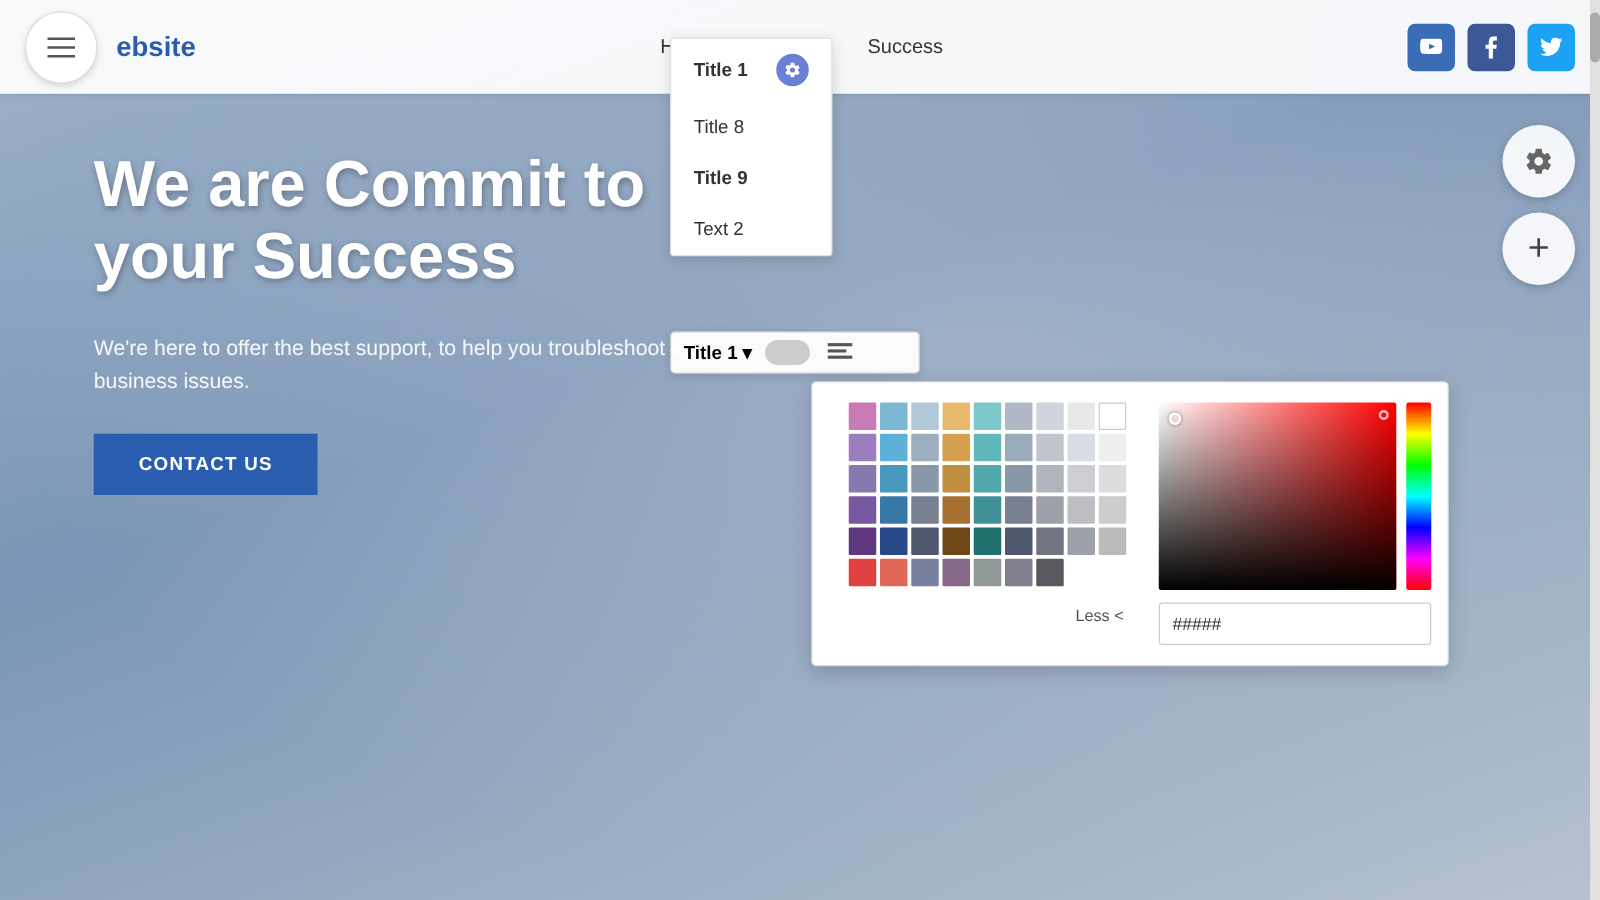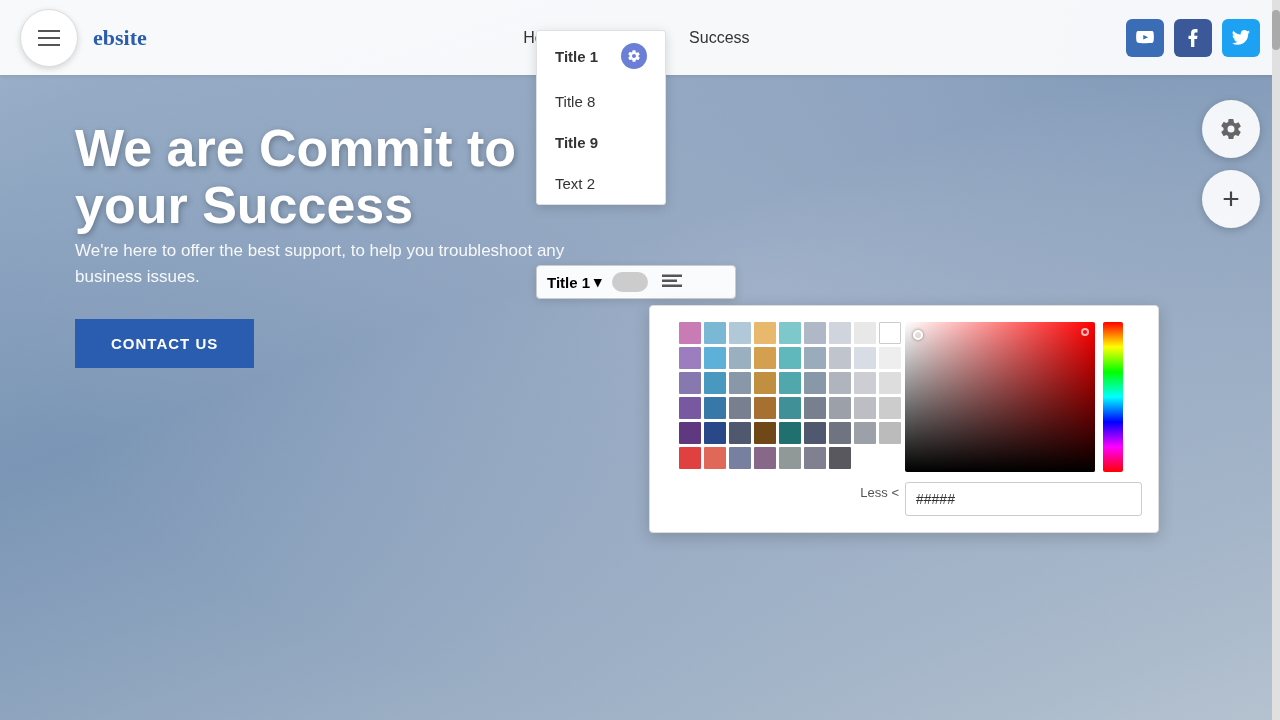--- a/index.html
+++ b/index.html
@@ -11,21 +11,21 @@
       top: 0; left: 0; right: 0;
       height: 75px;
       background: rgba(255,255,255,0.92);
       display: flex;
       align-items: center;
       justify-content: space-between;
       padding: 0 20px;
       z-index: 10;
       box-shadow: 0 1px 4px rgba(0,0,0,0.1);
     }
-    .header-left { display: flex; align-items: center; gap: 15px; font-family: Liberation Serif, serif; }
+    .header-left { display: flex; align-items: center; gap: 15px; }
     .hamburger-btn {
       width: 58px; height: 58px;
       border-radius: 50%;
       background: white;
       border: 1px solid #ddd;
       display: flex; flex-direction: column;
       align-items: center; justify-content: center;
       gap: 5px;
       cursor: pointer;
       box-shadow: 0 2px 6px rgba(0,0,0,0.15);
@@ -77,21 +77,21 @@
       position: absolute;
       top: 120px; left: 75px;
       z-index: 12;
       color: white;
       max-width: 500px;
     }
     .hero-title {
       font-size: 52px; font-weight: 900;
       line-height: 1.1;
       text-shadow: 1px 2px 6px rgba(0,0,0,0.3);
-      margin-bottom: 4px;
+      margin-bottom: 32px;
     }
     .hero-subtitle {
       font-size: 17px;
       line-height: 1.5;
       color: rgba(255,255,255,0.92);
       margin-bottom: 30px;
     }
     .contact-btn {
       background: #2a5db0;
       color: white;
@@ -195,21 +195,21 @@
       border: 1px solid #ddd;
       border-radius: 4px;
       z-index: 23;
       box-shadow: 0 4px 16px rgba(0,0,0,0.18);
       display: flex;
       flex-direction: column;
       padding: 16px;
     }
     .color-picker-body {
       display: flex;
-      gap: 6px;
+      gap: 28px;
       padding-left: 13px;
     }
     .color-swatches {
       display: grid;
       grid-template-columns: repeat(9, 1fr);
       gap: 3px;
       width: 220px;
     }
     .swatch {
       width: 22px; height: 22px;

